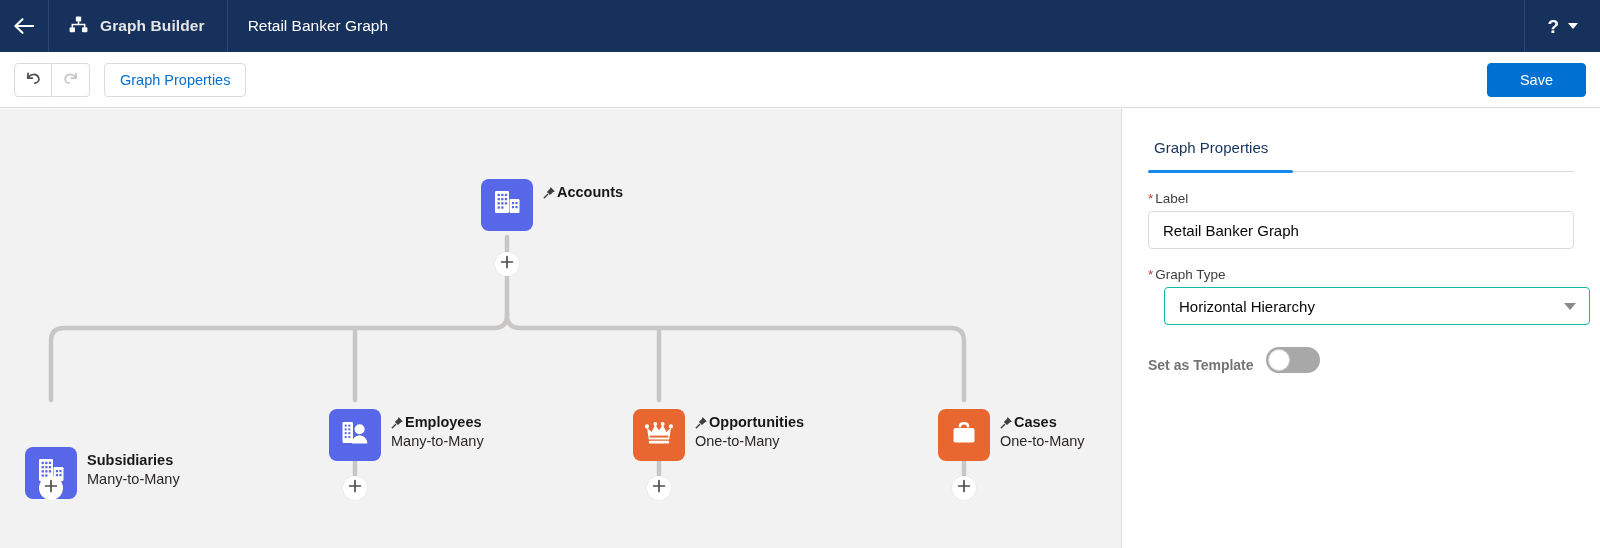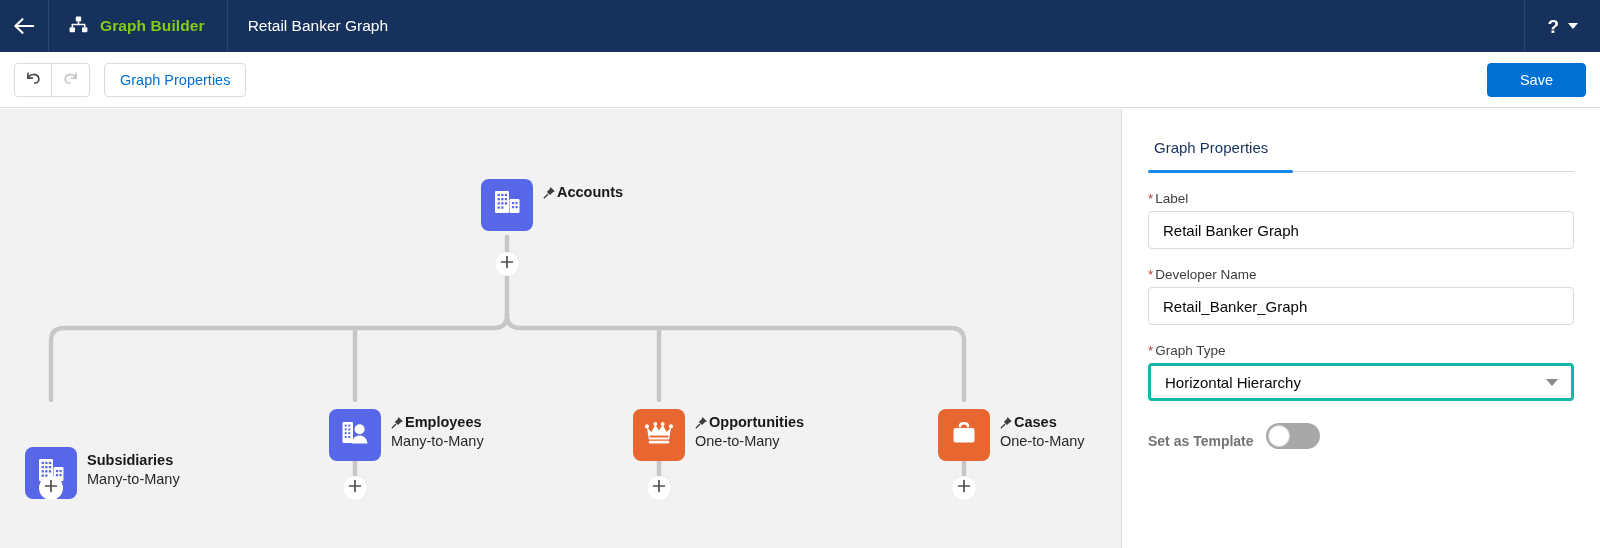--- a/index.html
+++ b/index.html
@@ -18,21 +18,21 @@
   }
   .nav-back{
     width:48px;display:flex;align-items:center;justify-content:center;
     border-right:1px solid #2b4572;cursor:pointer;
   }
   .nav-back svg{display:block;}
   .nav-app{
     display:flex;align-items:center;gap:12px;padding:0 22px 0 20px;
     border-right:1px solid #2b4572;cursor:pointer;
   }
-  .nav-app-label{color:#84cc16;font-size:15.5px;font-weight:600;letter-spacing:.1px;white-space:nowrap;}
+  .nav-app-label{color:#e5e5e5;font-size:15.5px;font-weight:600;letter-spacing:.1px;white-space:nowrap;}
   .nav-record{
     display:flex;align-items:center;padding:0 20px;cursor:pointer;
   }
   .nav-record-label{color:#ffffff;font-size:15.5px;font-weight:400;white-space:nowrap;}
   .nav-spacer{flex:1;}
   .nav-help{
     display:flex;align-items:center;gap:9px;padding:0 22px;
     border-left:1px solid #2b4572;cursor:pointer;
   }
   .help-q{color:#ffffff;font-size:19px;font-weight:700;line-height:1;}
@@ -113,23 +113,23 @@
 
   .field{margin-top:18px;}
   .field-label{font-size:13.5px;color:#3e3e3c;margin-bottom:5px;}
   .req{color:#c23934;margin-right:2px;font-size:13.5px;}
   .field-input{
     width:100%;height:38px;border:1px solid #dddbda;border-radius:4px;background:#ffffff;
     box-sizing:border-box;padding:0 14px;font-size:15px;color:#080707;
     font-family:"Liberation Sans",sans-serif;display:flex;align-items:center;
   }
   .field-select{
-    position:relative;width:100%;height:38px;border:3px solid #14b8a6;border-radius:4px;
+    position:relative;width:100%;height:38px;border:1px solid #14b8a6;border-radius:4px;
     background:#ffffff;box-sizing:border-box;padding:0 34px 0 14px;font-size:15px;color:#080707;
-    display:flex;align-items:center;cursor:pointer;
+    display:flex;align-items:center;cursor:pointer;margin-left:16px;
   }
   .sel-caret{
     position:absolute;right:13px;top:50%;margin-top:-3px;width:0;height:0;
     border-left:6px solid transparent;border-right:6px solid transparent;border-top:7px solid #8a8a8a;
   }
   .toggle-row{display:flex;align-items:flex-end;margin-top:22px;font-weight:bold;}
   .toggle-label{font-size:14px;color:#747474;margin-right:12px;}
   .toggle{
     width:54px;height:26px;border-radius:13px;background:#a8a8a8;position:relative;cursor:pointer;
   }
@@ -427,26 +427,20 @@
       <div class="tab-underline"></div>
     </div>
 
     <div class="field">
       <div class="field-label">
         <span class="req">*</span><span>Label</span>
       </div>
       <div class="field-input">Retail Banker Graph</div>
     </div>
 
-    <div class="field">
-      <div class="field-label">
-        <span class="req">*</span><span>Developer Name</span>
-      </div>
-      <div class="field-input">Retail_Banker_Graph</div>
-    </div>
 
     <div class="field">
       <div class="field-label">
         <span class="req">*</span><span>Graph Type</span>
       </div>
       <div class="field-select">
         <span>Horizontal Hierarchy</span>
         <span class="sel-caret"></span>
       </div>
     </div>

